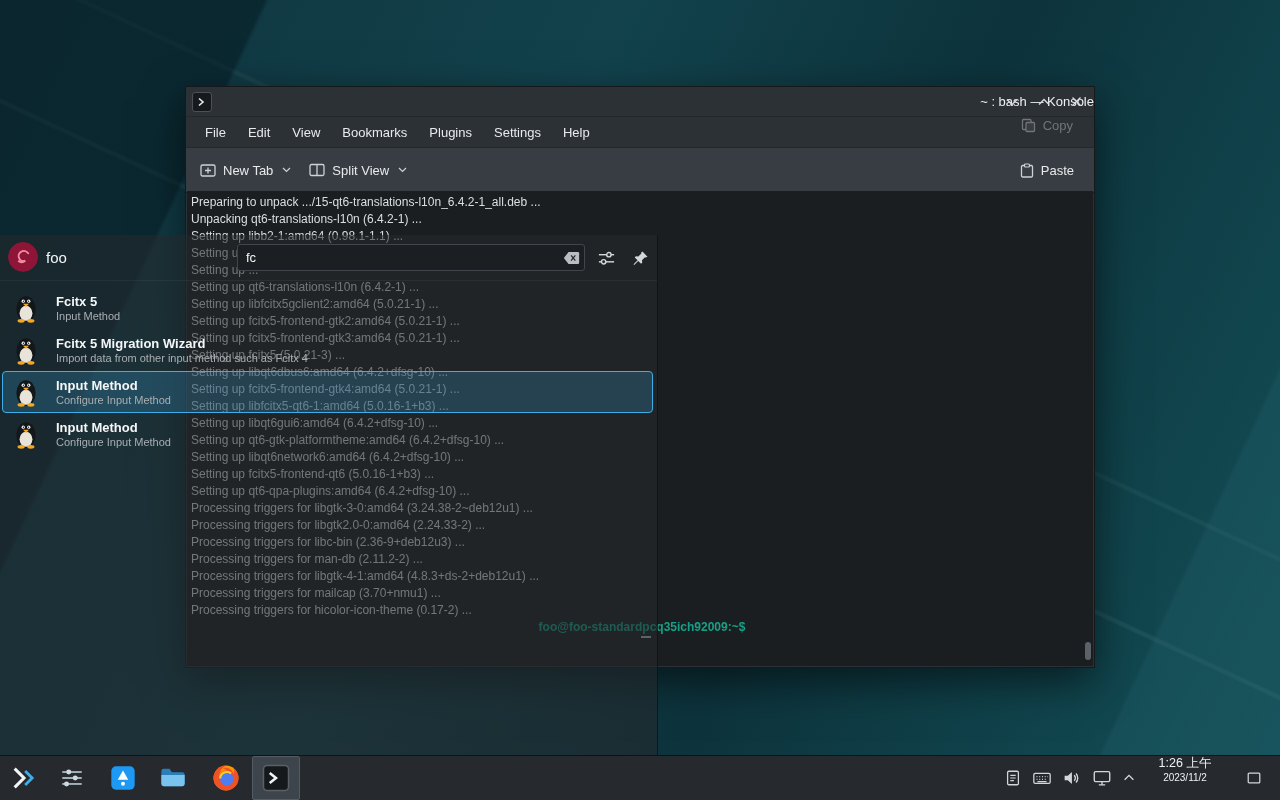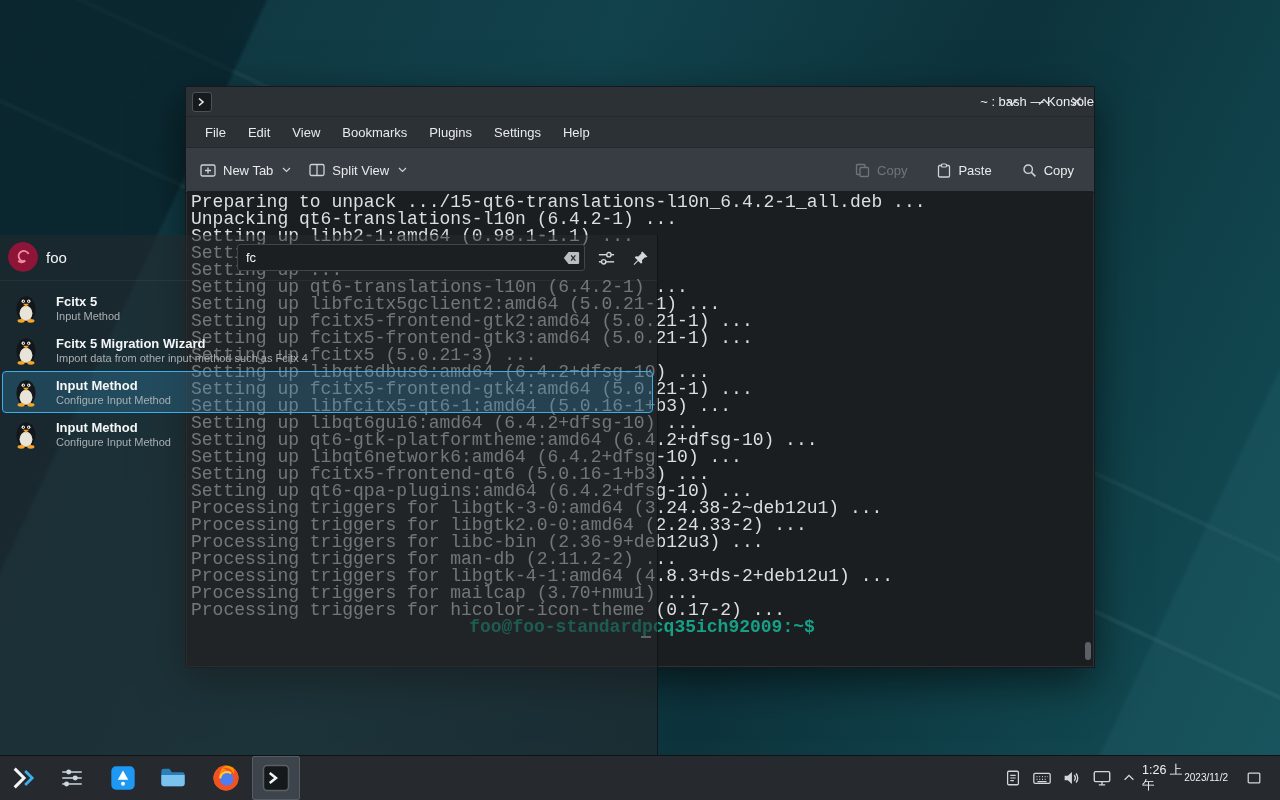--- a/index.html
+++ b/index.html
@@ -29,27 +29,27 @@
   .win-btn{width:16px;height:16px;display:flex;align-items:center;justify-content:center;cursor:default;}
 
   #menubar{height:30px;background:#2c3136;display:flex;align-items:center;
     padding:0 8px;border-bottom:1px solid #24282c;}
   .menu-item{font-size:13px;color:#e8eaec;padding:5px 11px;border-radius:3px;}
 
   #toolbar{height:44px;background:#383d43;display:flex;align-items:center;
     padding:0 14px;border-bottom:1px solid #1c1f22;}
   .tool-btn{display:flex;align-items:center;gap:7px;font-size:13px;color:#e8eaec;margin-right:18px;}
   .tool-btn .chev{margin-left:2px;}
-  #toolbar .right-group{margin-left:auto;display:flex;align-items:center;gap:30px;margin-right:6px;}
+  #toolbar .right-group{margin-left:auto;display:flex;align-items:center;gap:30px;margin-right:6px;flex-direction:column;}
   .tool-btn.right{margin-right:0;}
   .tool-btn.disabled{color:#70757a;}
 
   
   #terminal{position:absolute;left:1px;top:104px;right:1px;bottom:1px;background:#1b1e21;
-    font-family:Liberation Mono, monospace;font-size:18px;
+    font-family:Liberation Sans, sans-serif;font-size:12px;
     color:#dcdfe1;overflow:hidden;}
   #term-lines{padding:3px 4px 0 4px;}
   .tline{height:17px;line-height:17px;white-space:pre;}
   #prompt-line{height:17px;line-height:17px;padding-left:4px;display:flex;align-items:center;flex-direction:column;}
   #prompt-text{color:#16a085;font-weight:bold;white-space:pre;}
   #cursor{display:inline-block;width:8px;height:13px;border:1px solid #aab0b4;margin-left:8px;}
   #term-scrollbar{position:absolute;right:2px;bottom:6px;width:6px;height:18px;
     background:#5b6167;border-radius:3px;}
 
   
@@ -80,21 +80,21 @@
   .result-text{display:flex;flex-direction:column;justify-content:center;}
   .result-title{font-size:13px;font-weight:bold;color:#f4f6f7;line-height:15px;}
   .result-sub{font-size:11px;color:#a9aeb2;line-height:13px;margin-top:1px;}
 
   
   #panel{position:absolute;left:0;bottom:0;width:1280px;height:45px;background:#262a2e;
     border-top:1px solid #101214;box-sizing:border-box;}
   .panel-btn{position:absolute;top:0;height:44px;display:flex;align-items:center;justify-content:center;}
   #task-konsole{background:#3e444b;border:1px solid #555b62;border-radius:2px;box-sizing:border-box;}
   #clock{position:absolute;left:1142px;top:0;width:86px;height:44px;display:flex;
-    flex-direction:row;align-items:center;color:#eef0f1;}
+    flex-direction:column;align-items:center;color:#eef0f1;}
   #clock-time{font-size:12.5px;line-height:15px;}
   #clock-date{font-size:10px;line-height:14px;}
 
   svg{display:block;}
 </style>
 </head>
 <body>
 
 <div id="screen">
 

